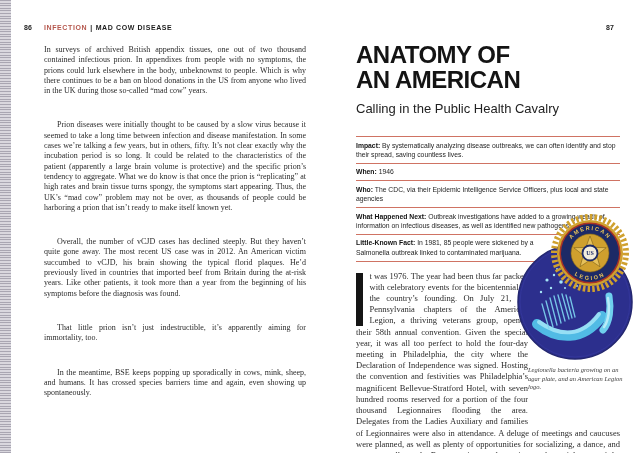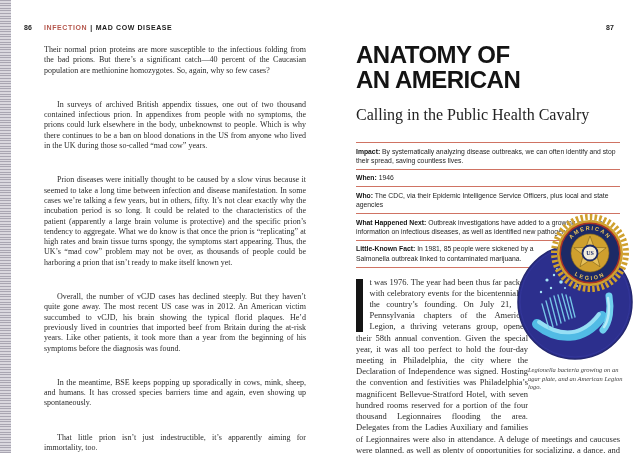--- a/index.html
+++ b/index.html
@@ -28,22 +28,22 @@
     font-size: 8px; line-height: 10.3px; text-align: justify; color: #2b2b2b; }
   .left-body p { margin: 0; }
   .left-body p + p { text-indent: 13px; margin-top: 24px; }
 
   
   .right-page { position: absolute; left: 356px; top: 40px; width: 264px; }
 
   .chapter-title { font-family: "Liberation Sans", sans-serif; font-weight: 800;
     font-size: 24px; line-height: 25px; letter-spacing: -0.5px; color: #141414;
     margin-top: 2px; }
-  .chapter-subtitle { font-family: Liberation Serif, serif; font-size: 16px;
-    line-height: 17px; color: #222; margin-top: 14px; }
+  .chapter-subtitle { font-family: Liberation Sans, sans-serif; font-size: 13px;
+    line-height: 17px; color: #222; margin-top: 8px; }
 
   .facts { margin-top: 19px; border-top: 1px solid #cf7363;
     font-family: "Liberation Sans", sans-serif; font-size: 6.8px; line-height: 9.4px;
     color: #1f1f1f; }
   .fact { padding: 3.5px 0; border-bottom: 1px solid #cf7363; }
   .fact b { font-weight: bold; color: #111; }
   .fact.fact-last { border-bottom: none; }
   .fact.fact-last .fact-inner { width: 73%; border-bottom: 1px solid #cf7363; padding-bottom: 4px; }
 
   .opener-body { margin-top: 5px; font-size: 8.5px; line-height: 11.2px;
@@ -62,26 +62,25 @@
 <body>
 
 <div class="page-edge"></div>
 
 <span id="pageno-left" class="pageno">86</span>
 <div class="running-head">
   <span class="cat">INFECTION</span><span class="sep">|</span><span class="ttl">MAD COW DISEASE</span>
 </div>
 
 <div class="left-body">
-  <p>Their normal prion proteins are more susceptible to the infectious folding from the bad prions. But there’s a significant catch—40 percent of the Caucasian population are methionine homozygotes. So, again, why so few cases?</p>
   <p>In surveys of archived British appendix tissues, one out of two thousand contained infectious prion. In appendixes from people with no symptoms, the prions could lurk elsewhere in the body, unbeknownst to people. Which is why there continues to be a ban on blood donations in the US from anyone who lived in the UK during those so-called “mad cow” years.</p>
   <p>Prion diseases were initially thought to be caused by a slow virus because it seemed to take a long time between infection and disease manifestation. In some cases we’re talking a few years, but in others, fifty. It’s not clear exactly why the incubation period is so long. It could be related to the characteristics of the patient (apparently a large brain volume is protective) and the specific prion’s tendency to aggregate. What we do know is that once the prion is “replicating” at high rates and brain tissue turns spongy, the symptoms start appearing. Thus, the UK’s “mad cow” problem may not be over, as thousands of people could be harboring a prion that isn’t ready to make itself known yet.</p>
   <p>Overall, the number of vCJD cases has declined steeply. But they haven’t quite gone away. The most recent US case was in 2012. An American victim succumbed to vCJD, his brain showing the typical florid plaques. He’d previously lived in countries that imported beef from Britain during the at-risk years. Like other patients, it took more than a year from the beginning of his symptoms before the diagnosis was found.</p>
+  <p>That little prion isn’t just indestructible, it’s apparently aiming for immortality, too.</p>
   <p>In the meantime, BSE keeps popping up sporadically in cows, mink, sheep, and humans. It has crossed species barriers time and again, even showing up spontaneously.</p>
-  <p>That little prion isn’t just indestructible, it’s apparently aiming for immortality, too.</p>
 </div>
 
 <span id="pageno-right" class="pageno">87</span>
 
 <div class="right-page">
   <div class="chapter-title">
     <div>ANATOMY OF</div>
     <div>AN AMERICAN</div>
   </div>
   <div class="chapter-subtitle">Calling in the Public Health Cavalry</div>

